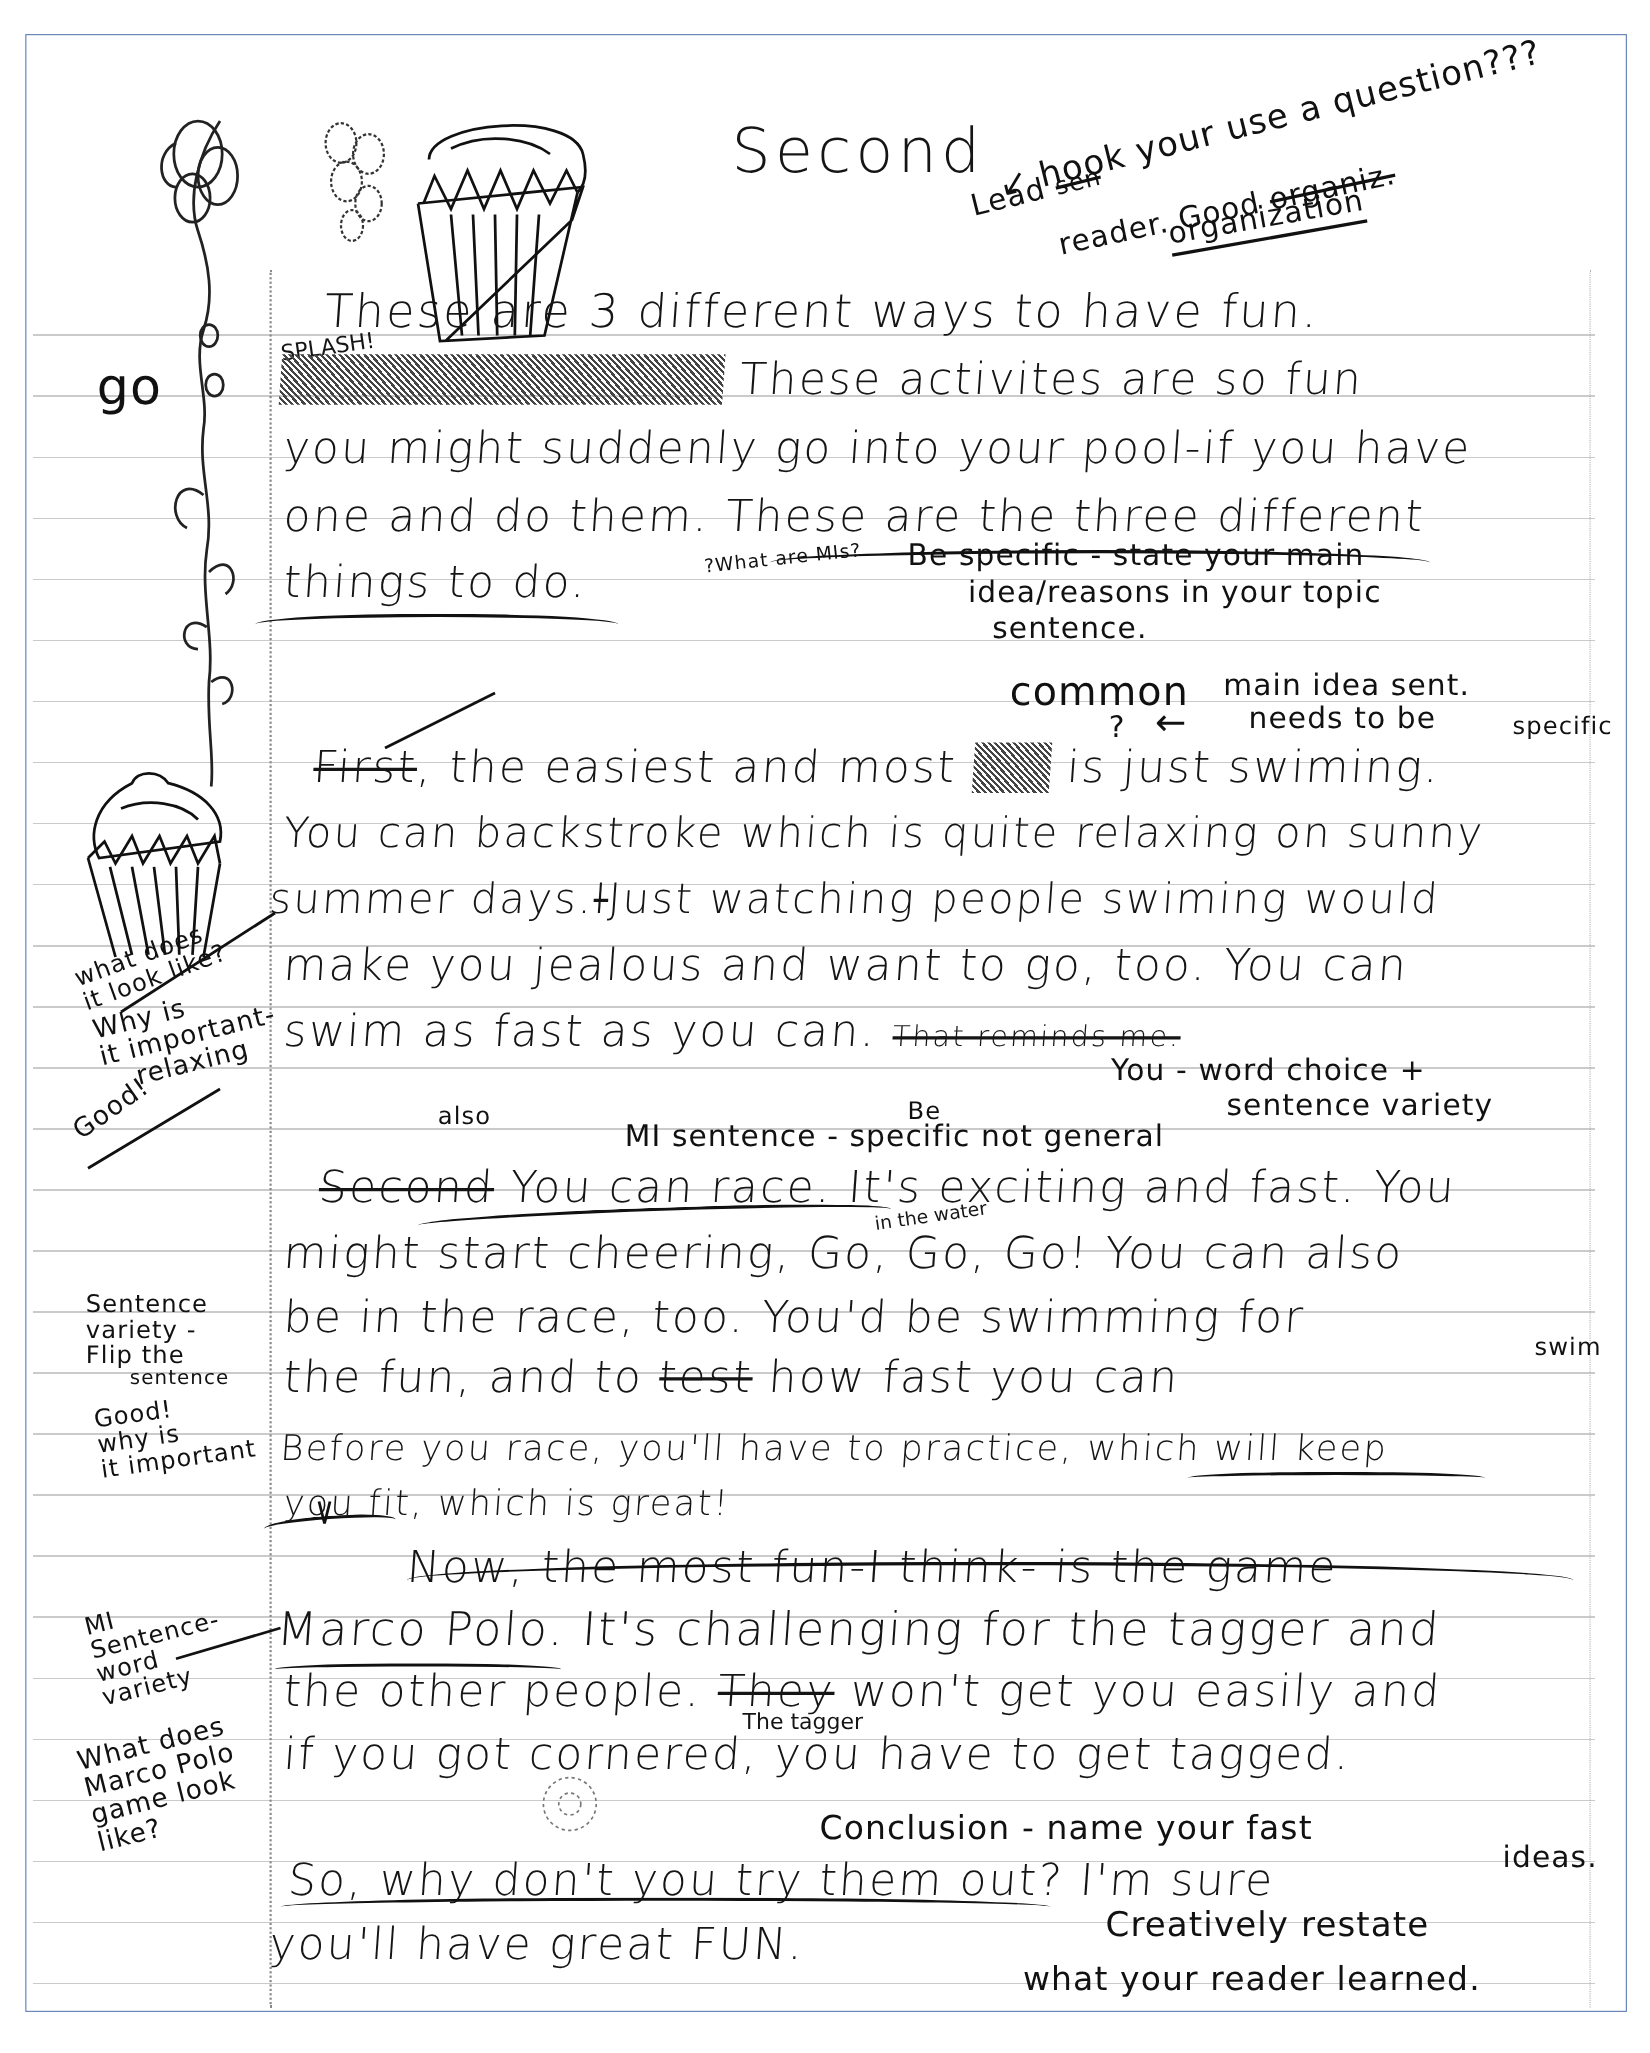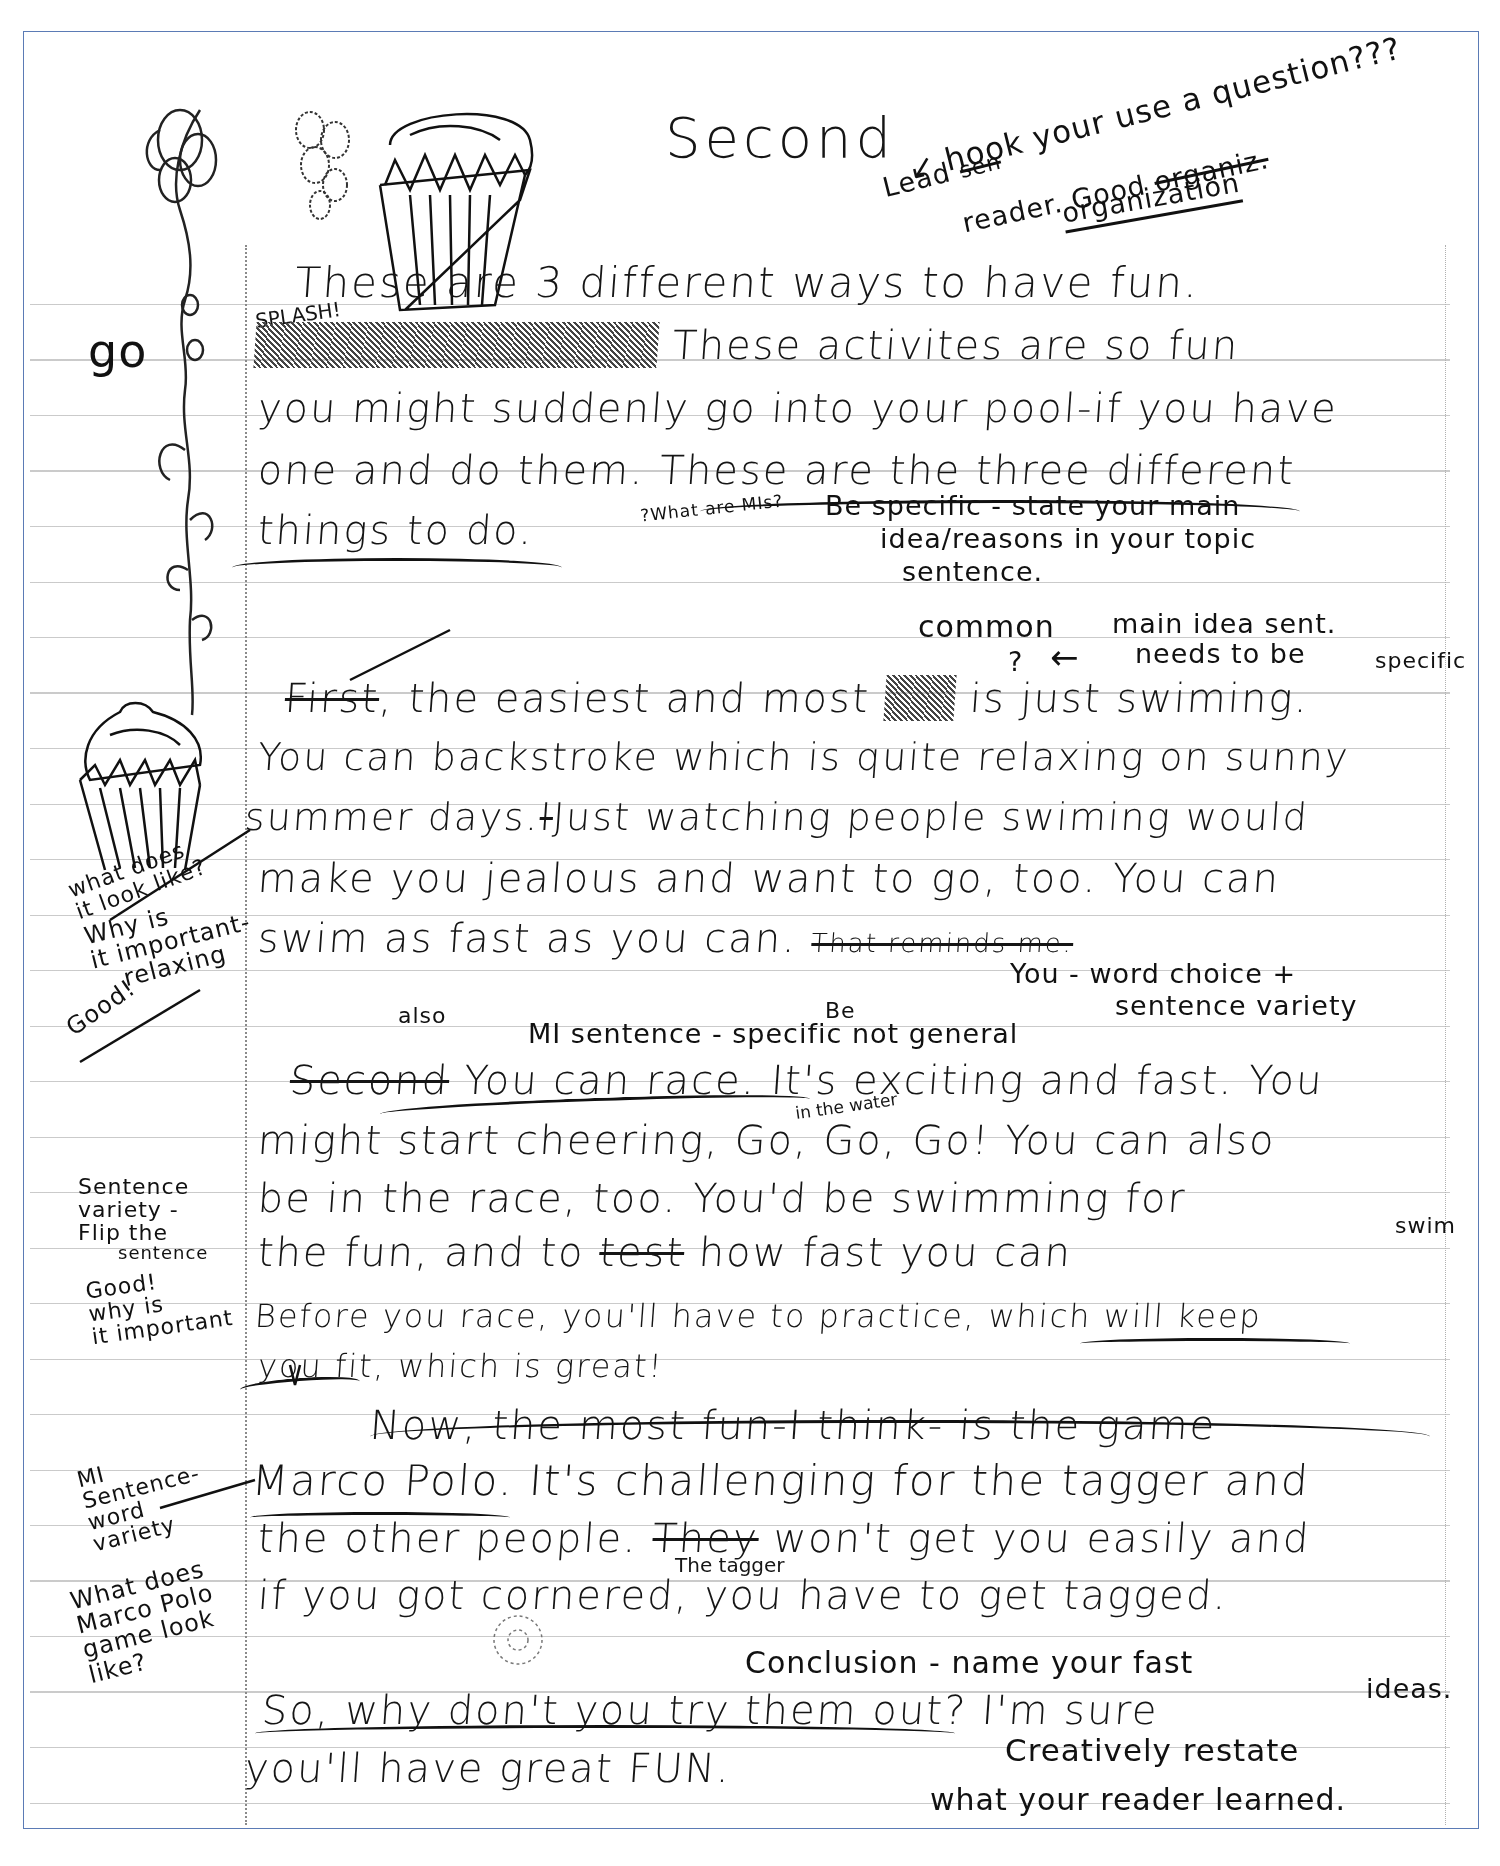--- a/index.html
+++ b/index.html
@@ -101,37 +101,37 @@
 <div class="hw student" style="left:258px;top:388px">you might suddenly go into your pool-if you have</div>
 <div class="hw student" style="left:258px;top:450px">one and do them. These are the three different</div>
 <div class="uline" style="left:700px;top:500px;width:600px;height:20px"></div>
 <div class="hw student" style="left:258px;top:510px">things to do.</div>
 <div class="uline" style="left:232px;top:558px;width:330px;height:16px"></div>
 <div class="hw teacher small" style="left:640px;top:500px;font-size:17px;line-height:1.05;transform:rotate(-6deg)">?What are MIs?</div>
 <div class="hw teacher" style="left:825px;top:492px">Be specific - state your main</div>
 <div class="hw teacher" style="left:880px;top:525px">idea/reasons in your topic</div>
 <div class="hw teacher" style="left:902px;top:558px">sentence.</div>
 
-<div class="hw teacher" style="left:918px;top:612px;font-size:30px">common</div>
+<div class="hw teacher" style="left:918px;top:612px;font-size:36px">common</div>
 <div class="hw teacher" style="left:1008px;top:648px">?</div>
 <div class="hw teacher" style="left:1050px;top:640px;font-size:34px">←</div>
 <div class="hw teacher" style="left:1112px;top:610px">main idea sent.</div>
 <div class="hw teacher" style="left:1135px;top:640px">needs to be</div>
 <div class="hw teacher small" style="left:1375px;top:650px">specific</div>
 
 <div class="hw student" style="left:285px;top:678px"><span class="strike">First</span><span>, the easiest and most</span> <span class="scribble">fun</span> <span>is just swiming.</span></div>
 <div class="hw student" style="left:258px;top:738px;font-size:38px">You can backstroke which is quite relaxing on sunny</div>
 <div class="hw student" style="left:245px;top:798px;font-size:38px"><span>summer days.</span><span class="strike">I</span><span>Just watching people swiming would</span></div>
 <div class="hw student" style="left:258px;top:858px">make you jealous and want to go, too. You can</div>
 <div class="hw student" style="left:258px;top:918px"><span>swim as fast as you can.</span> <span class="strike" style="font-size:26px">That reminds me.</span></div>
 <div class="hw teacher" style="left:1010px;top:960px">You - word choice +</div>
 <div class="hw teacher" style="left:1115px;top:992px">sentence variety</div>
 
 <div class="hw teacher small" style="left:825px;top:1000px">Be</div>
-<div class="hw teacher" style="left:528px;top:1020px">MI sentence - specific not general</div>
+<div class="hw teacher" style="left:568px;top:1020px">MI sentence - specific not general</div>
 <div class="hw teacher small" style="left:398px;top:1005px">also</div>
 <div class="hw student" style="left:290px;top:1060px"><span class="strike">Second</span> <span>You can race. It's exciting and fast. You</span></div>
 <div class="uline" style="left:380px;top:1098px;width:430px;height:14px;transform:rotate(-2deg)"></div>
 <div class="hw small" style="left:795px;top:1098px;font-size:17px;transform:rotate(-8deg)">in the water</div>
 <div class="hw student" style="left:258px;top:1120px">might start cheering, Go, Go, Go! You can also</div>
 <div class="hw student" style="left:258px;top:1178px">be in the race, too. You'd be swimming for</div>
 <div class="hw student" style="left:258px;top:1232px"><span>the fun, and to</span> <span class="strike">test</span> <span>how fast you can</span></div>
 <div class="hw teacher small" style="left:1395px;top:1215px">swim</div>
 <div class="hw student" style="left:255px;top:1300px;font-size:32px">Before you race, you'll have to practice, which will keep</div>
 <div class="uline" style="left:1080px;top:1338px;width:270px;height:8px"></div>

